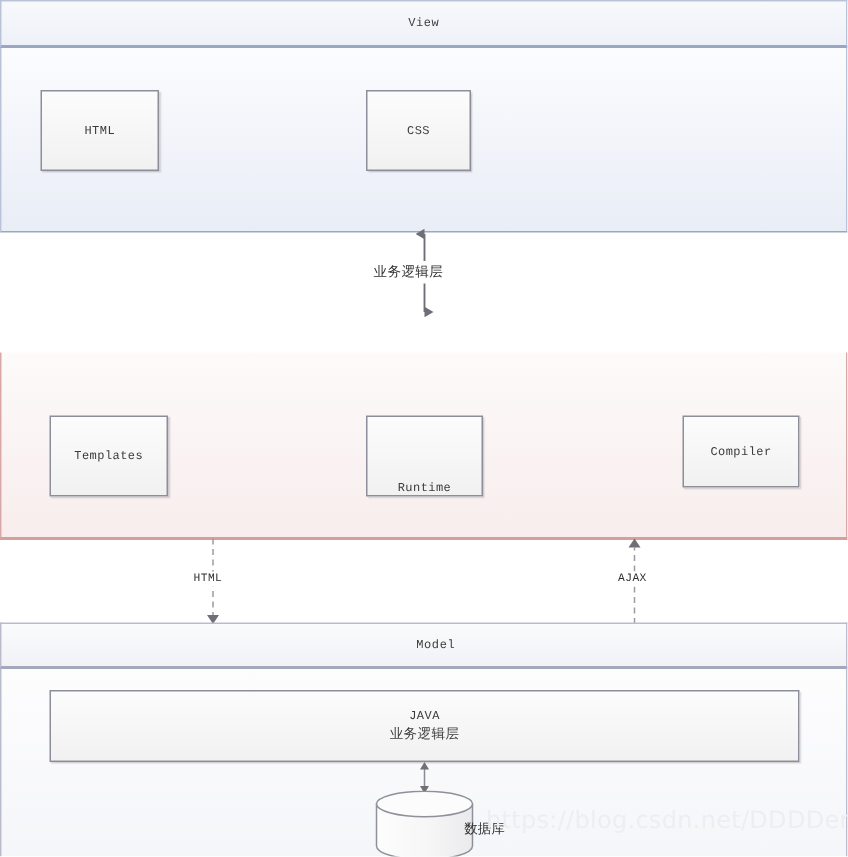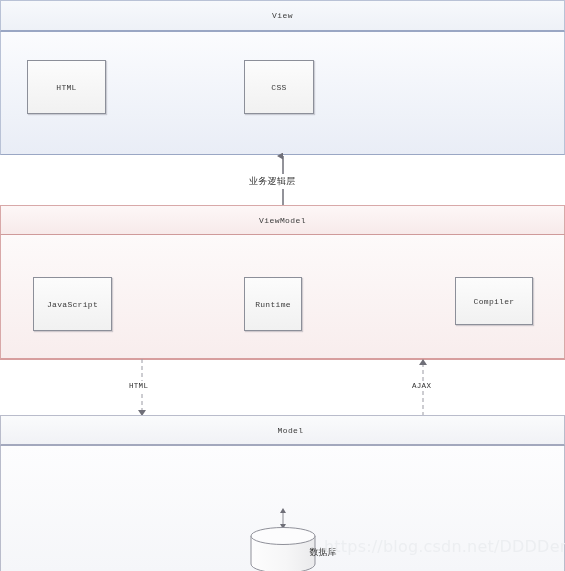--- a/index.html
+++ b/index.html
@@ -205,30 +205,27 @@
           <path d="M0,6 L3.5,0 L7,6 Z" fill="#6f6f78"></path>
         </marker>
       </defs>
       <line x1="20" y1="56" x2="20" y2="4" stroke="#6f6f78" stroke-width="1" marker-end="url(#arrUp)"></line>
       <line x1="20" y1="4" x2="20" y2="56" stroke="#6f6f78" stroke-width="1" marker-end="url(#arrDown)"></line>
     </svg>
     <div class="conn-label cjk" style="left:246px; top:174px;">业务逻辑层</div>
   </div>
 
   <div class="layer vm-layer">
-    <div class="layer-header">
-      <span>ViewModel</span>
-    </div>
     <div class="layer-body"></div>
   </div>
 
   <div class="node-box" style="left:33px; top:277px; width:79px; height:54px;">
-    <span>JavaScript</span>
-  </div>
-  <div class="node-box" style="left:244px; top:277px; width:58px; height:54px;">
+    <span>Templates</span>
+  </div>
+  <div class="node-box" style="left:244px; top:277px; width:78px; height:54px;justify-content:flex-end;">
     <span>Runtime</span>
   </div>
   <div class="node-box" style="left:455px; top:277px; width:78px; height:48px;">
     <span>Compiler</span>
   </div>
 
   <div class="conn">
     <svg width="20" height="60" style="position:absolute; left:132px; top:358px;">
       <defs>
         <marker id="arrAjax" markerWidth="7" markerHeight="7" refX="3.5" refY="6" orient="auto">
@@ -249,20 +246,24 @@
     <div class="conn-label" style="left:409px; top:381px;">AJAX</div>
   </div>
 
   <div class="layer model-layer">
     <div class="layer-header">
       <span>Model</span>
     </div>
     <div class="layer-body"></div>
   </div>
 
+  <div class="node-box" style="left:33px; top:460px; width:500px; height:48px;">
+    <span>JAVA</span>
+    <span class="line2">业务逻辑层</span>
+  </div>
 
   <div class="conn">
     <svg width="14" height="22" style="position:absolute; left:276px; top:508px;">
       <line x1="7" y1="3" x2="7" y2="19" stroke="#8b8b93" stroke-width="1"></line>
       <path d="M4,5 L7,0 L10,5 Z" fill="#6f6f78"></path>
       <path d="M4,16 L7,21 L10,16 Z" fill="#6f6f78"></path>
     </svg>
   </div>
 
   <div class="db-cyl" style="left:250px; top:527px;">

